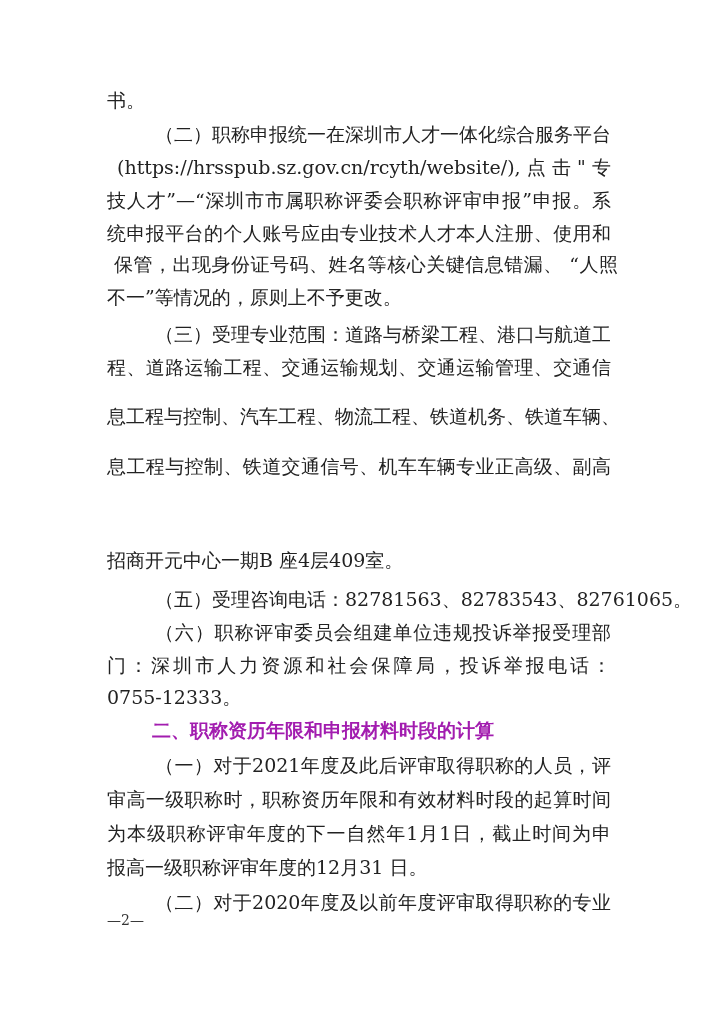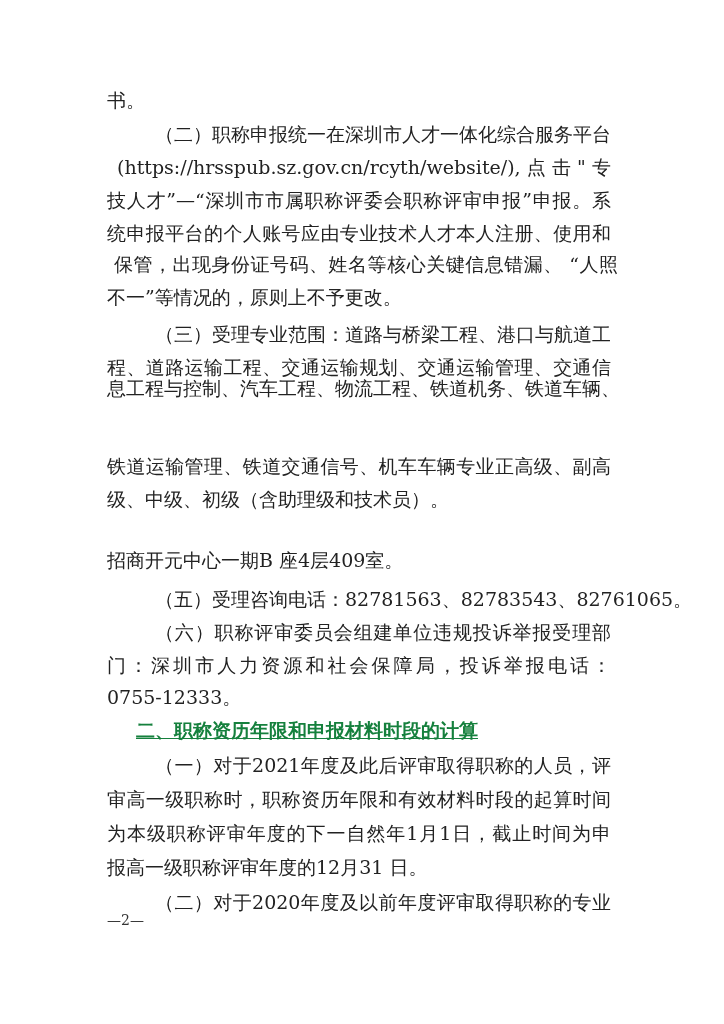--- a/index.html
+++ b/index.html
@@ -18,28 +18,27 @@
       line-height: 24px;
       text-align: justify;
       text-align-last: justify;
       letter-spacing: 0px;
     }
     .line.last { text-align-last: left; }
     .line.indent { left: 155px; width: 456px; }
     .line.url { left: 117px; width: 494px; }
     .heading {
       position: absolute;
-      left: 136px;
+      left: 152px;
       font-family: "DejaVu Sans", "Liberation Sans", sans-serif;
       font-weight: bold;
       font-size: 19px;
-      color: #15803d;
+      color: #a21caf;
       white-space: nowrap;
       line-height: 24px;
-      text-decoration: underline;
     }
     .page-number {
       position: absolute;
       left: 107px;
       top: 911px;
       font-family: "DejaVu Serif", "Liberation Serif", serif;
       font-size: 14px;
       color: #333333;
       white-space: nowrap;
     }
@@ -53,23 +52,22 @@
 
   <div class="line url" style="top:155px;">(https://hrsspub.sz.gov.cn/rcyth/website/),点击"专</div>
   <div class="line indent" style="top:122px;">（二）职称申报统一在深圳市人才一体化综合服务平台</div>
   <div class="line" style="top:188px;">技人才”—“深圳市市属职称评委会职称评审申报”申报。系</div>
   <div class="line" style="top:221px;">统申报平台的个人账号应由专业技术人才本人注册、使用和</div>
   <div class="line" style="top:252px;margin-left:7px;">保管，出现身份证号码、姓名等核心关键信息错漏、 “人照</div>
   <div class="line last" style="top:285px;">不一”等情况的，原则上不予更改。</div>
 
   <div class="line indent" style="top:322px;">（三）受理专业范围：道路与桥梁工程、港口与航道工</div>
   <div class="line" style="top:355px;">程、道路运输工程、交通运输规划、交通运输管理、交通信</div>
-  <div class="line" style="top:376px;">息工程与控制、汽车工程、物流工程、铁道机务、铁道车辆、</div>
-  <div class="line" style="top:454px;">铁道运输管理、铁道交通信号、机车车辆专业正高级、副高</div>
-  <div class="line last" style="top:487px;">级、中级、初级（含助理级和技术员）。</div>
+  <div class="line" style="top:404px;">息工程与控制、汽车工程、物流工程、铁道机务、铁道车辆、</div>
+  <div class="line" style="top:454px;">息工程与控制、铁道交通信号、机车车辆专业正高级、副高</div>
 
   <div class="line last" style="top:521px;margin-top:27px;">招商开元中心一期B 座4层409室。</div>
 
   <div class="line indent" style="top:587px;">（五）受理咨询电话：82781563、82783543、82761065。</div>
 
   <div class="line indent" style="top:620px;">（六）职称评审委员会组建单位违规投诉举报受理部</div>
   <div class="line" style="top:653px;">门：深圳市人力资源和社会保障局，投诉举报电话：</div>
   <div class="line last" style="top:685px;">0755-12333。</div>
 
   <div class="heading" style="top:718px;">二、职称资历年限和申报材料时段的计算</div>

